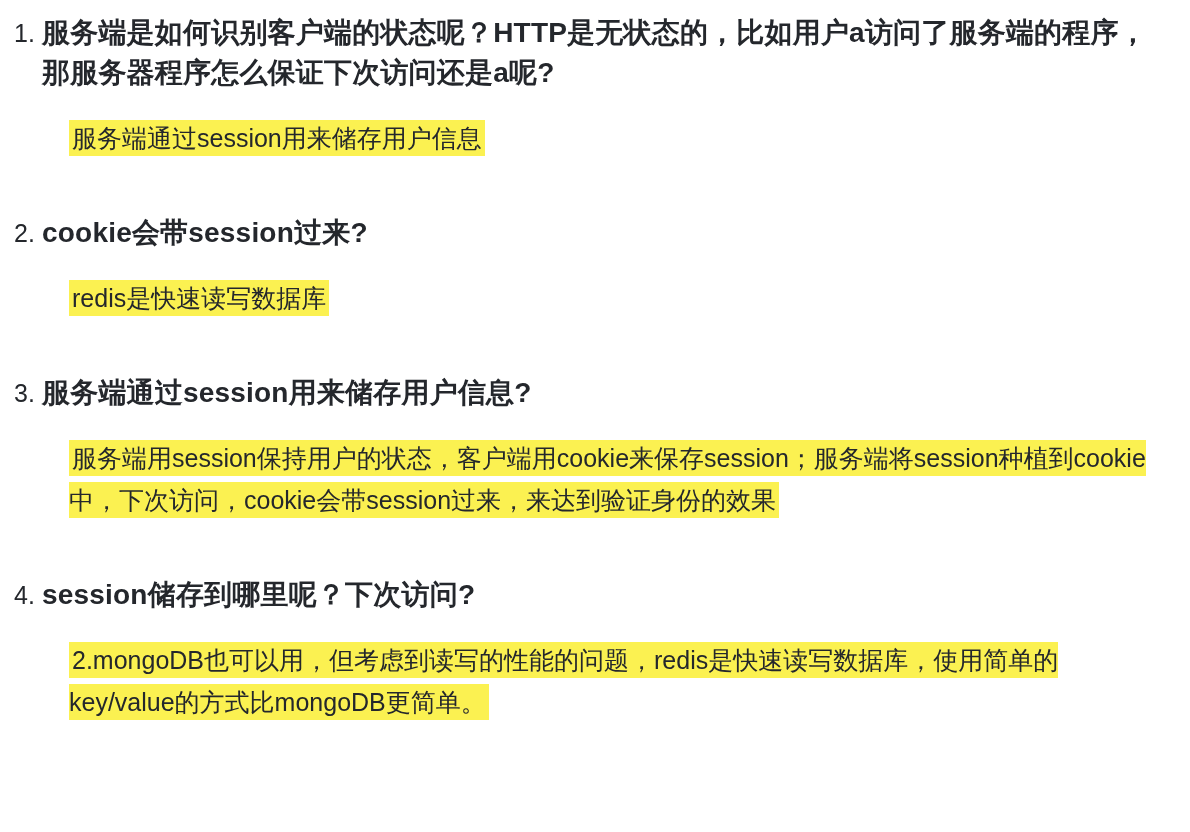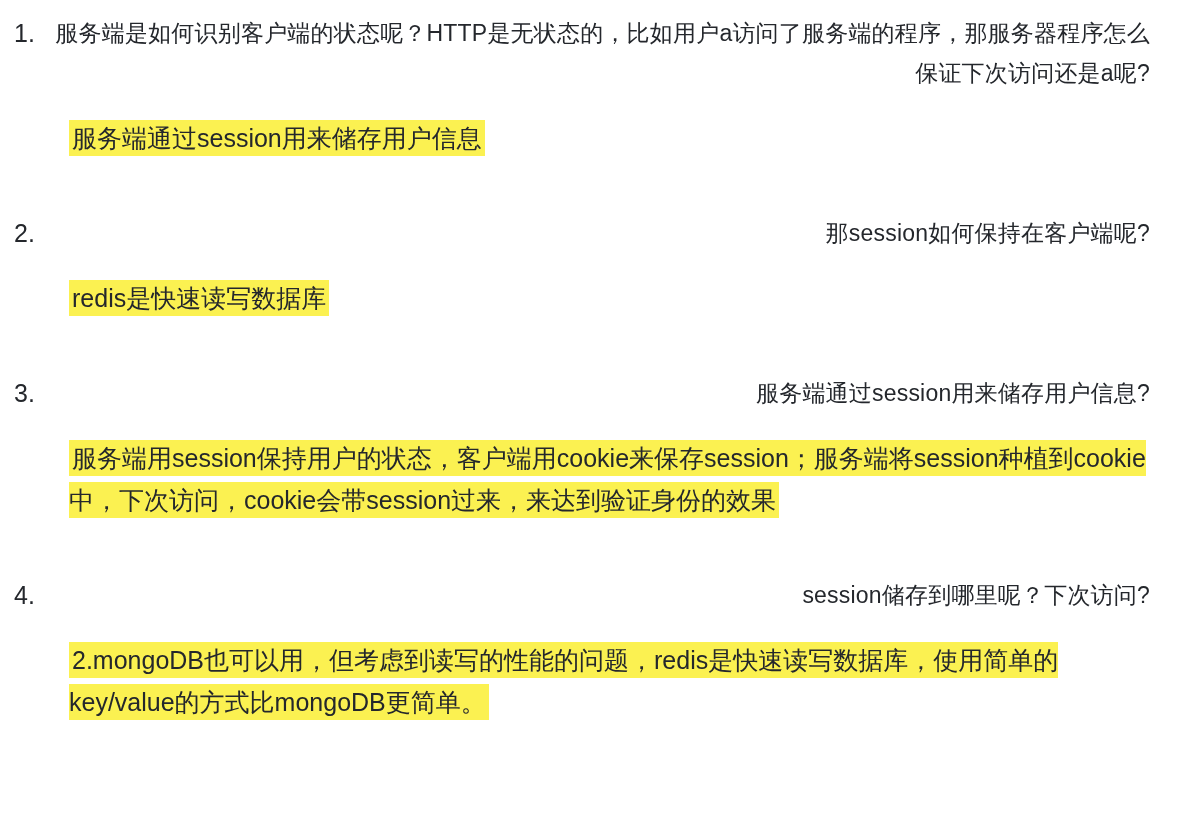--- a/index.html
+++ b/index.html
@@ -32,25 +32,24 @@
   }
   .q-num{
     flex:0 0 28px;
     font-size:25px;
     font-weight:400;
     line-height:40px;
     text-align:left;
   }
   .q-text{
     flex:1;
-    font-size:23px;
-    font-weight:400;
+    font-size:28px;
+    font-weight:700;
     line-height:40px;
     letter-spacing:.2px;
-    text-align:right;
   }
   .answer{
     margin:0 0 0 28px;
     font-size:25px;
     font-weight:400;
     line-height:42px;
     max-width:1108px;
     padding-left:27px;
   }
   .answer + .answer{
@@ -72,21 +71,21 @@
     <div class="q-row">
       <span class="q-num">1.</span>
       <div class="q-text">服务端是如何识别客户端的状态呢？HTTP是无状态的，比如用户a访问了服务端的程序，那服务器程序怎么保证下次访问还是a呢?</div>
     </div>
     <p class="answer"><mark>服务端通过session用来储存用户信息</mark></p>
   </div>
 
   <div class="qa-item">
     <div class="q-row">
       <span class="q-num">2.</span>
-      <div class="q-text">那session如何保持在客户端呢?</div>
+      <div class="q-text">cookie会带session过来?</div>
     </div>
     <p class="answer"><mark>redis是快速读写数据库</mark></p>
   </div>
 
   <div class="qa-item">
     <div class="q-row">
       <span class="q-num">3.</span>
       <div class="q-text">服务端通过session用来储存用户信息?</div>
     </div>
     <p class="answer"><mark>服务端用session保持用户的状态，客户端用cookie来保存session；服务端将session种植到cookie中，下次访问，cookie会带session过来，来达到验证身份的效果</mark></p>

